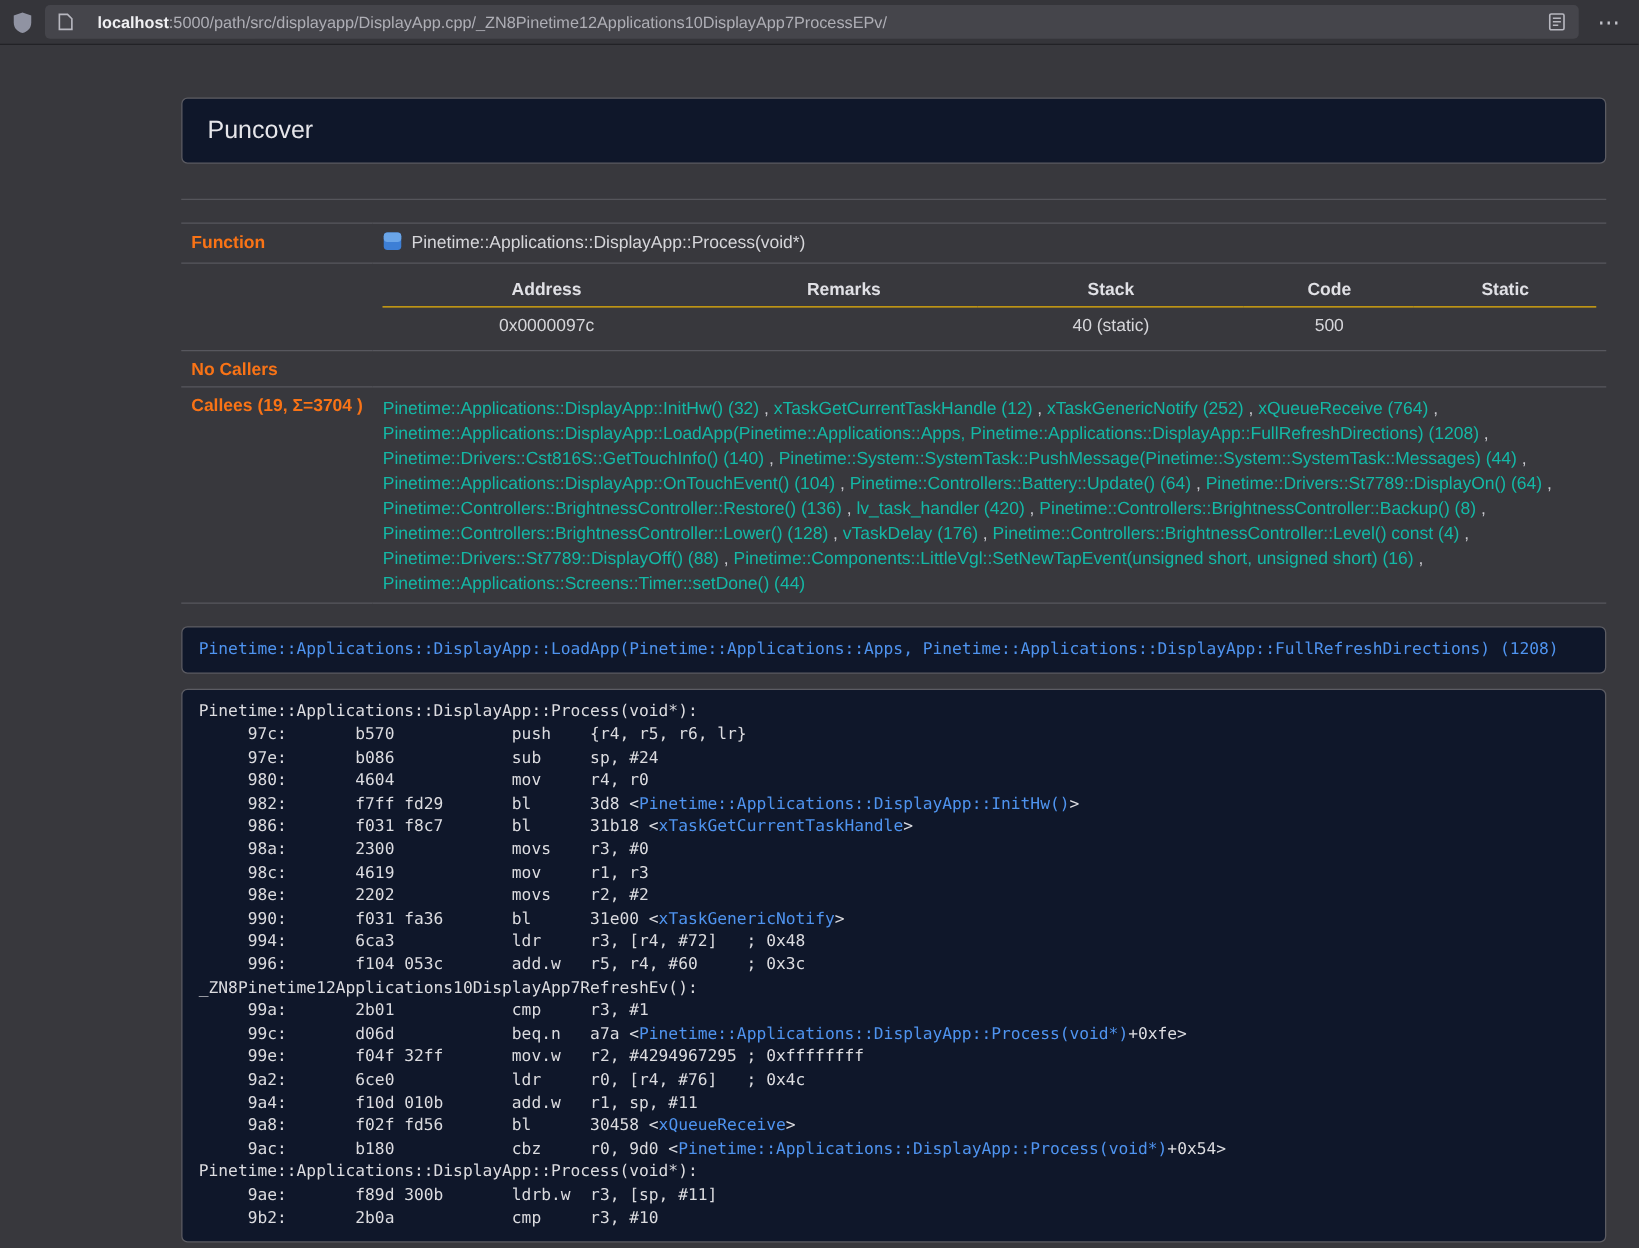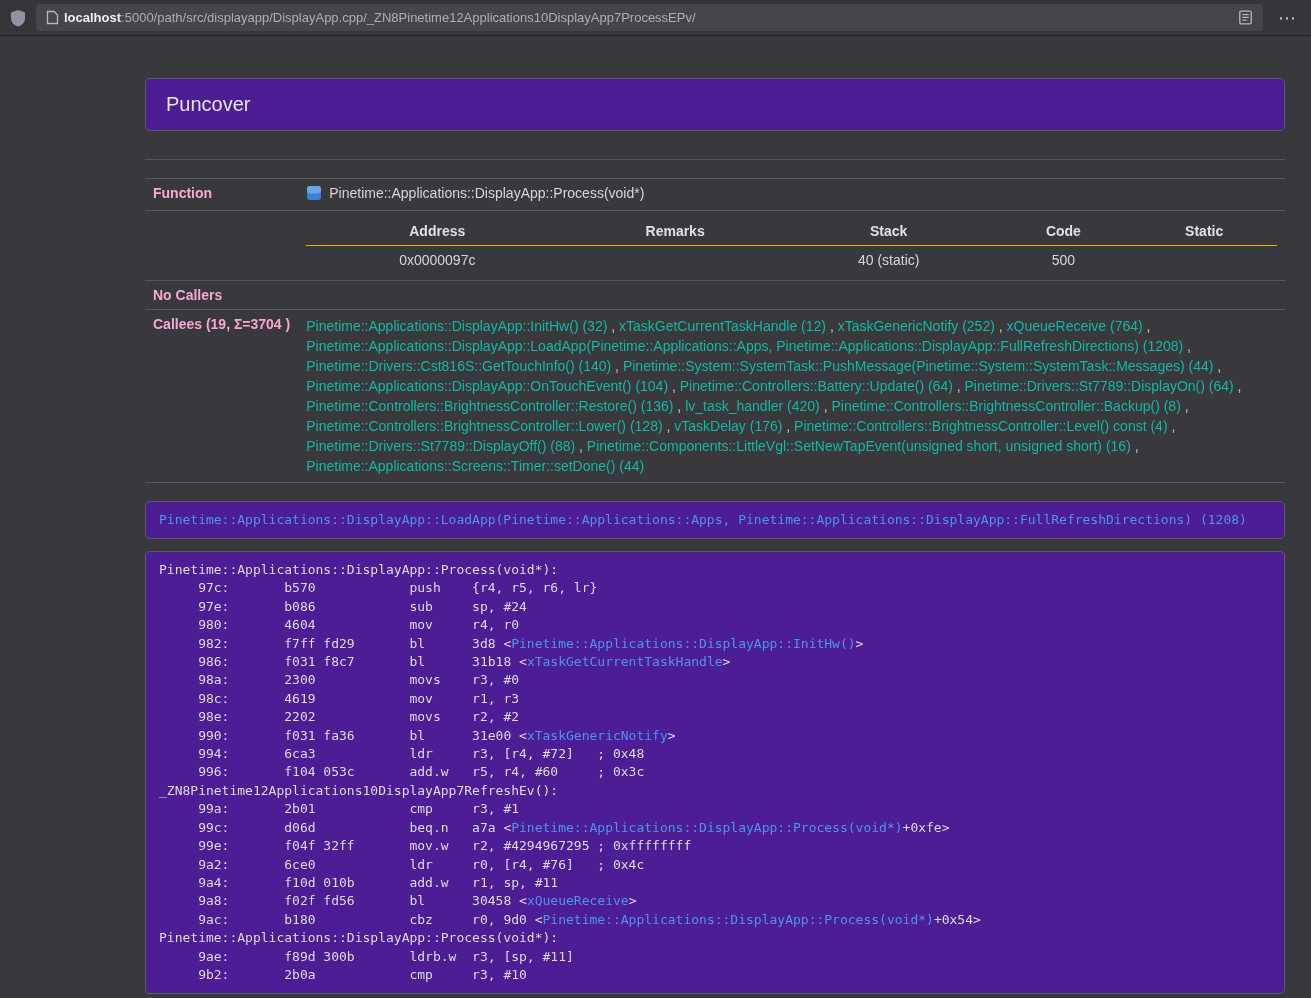--- a/index.html
+++ b/index.html
@@ -10,52 +10,52 @@
   }
   a { text-decoration:none; }
   .lnk { color:#4f94f0; }
   
   .chrome{
     height:36px; background:#35353a; border-bottom:1px solid #222226;
     display:flex; align-items:center; padding:0 10px; gap:10px;
   }
   .urlbar{
     flex:1; height:27px; background:#45454b; border-radius:4px;
-    display:flex; align-items:center; gap:5px; padding:0 10px;
+    display:flex; align-items:center; gap:19px; padding:0 10px;
     color:#c9c9cf; font-size:13px;
   }
   .urlbar .url{ flex:1; white-space:nowrap; overflow:hidden; }
   .urlbar .url b{ color:#f0f0f3; font-weight:bold; }
   .urlbar .url span{ color:#aeaeb5; }
   .chrome-btn{
     width:28px; height:28px; border:none; background:transparent;
     display:flex; align-items:center; justify-content:center;
     color:#c2c2c9; font-size:18px; line-height:1; cursor:pointer;
   }
   .icon{ display:inline-flex; align-items:center; justify-content:center; }
   
   .page{ padding-top:42px; }
   .container{ width:1140px; margin-left:145px; }
   .panel{
-    background:#4c1d95; border:1px solid #5c5c63; border-radius:5px;
+    background:#0f172a; border:1px solid #5c5c63; border-radius:5px;
   }
   .jumbo{ padding:14px 20px; }
   .jumbo h1{ font-size:20px; font-weight:500; color:#e6e6ea; }
   hr{ border:none; border-top:1px solid #55555b; margin:28px 0 18px 0; }
   
   .crumbs{ font-size:15px; color:#a9a9b0; margin-bottom:10px; }
   .crumbs a{ font-weight:bold; color:#4f94f0; }
   .crumbs .sep{ margin:0 5px; color:#a9a9b0; }
   .crumbs .suffix{ color:#b6b6bc; }
   
   table.main{ width:100%; border-collapse:collapse; font-size:14px; color:#d6d6da; border-bottom:1px solid #57575e; }
   table.main > tbody > tr > th, table.main > tbody > tr > td{
     border-top:1px solid #57575e; text-align:left; vertical-align:top; padding:6px 8px;
   }
-  th.side{ width:151px; font-weight:bold; padding-left:20px; white-space:nowrap; color:#f9a8d4; }
+  th.side{ width:151px; font-weight:bold; padding-left:20px; white-space:nowrap; color:#f97316; }
   td.nopad{ padding:0; }
   .fnline{ display:inline-flex; align-items:center; gap:7px; }
   table.inner{ width:100%; border-collapse:collapse; font-size:14px; color:#d6d6da; }
   table.inner th, table.inner td{ text-align:center; padding:6px 8px; }
   table.inner th{ font-weight:bold; color:#e0e0e5; }
   table.inner tr.vals td{ border-top:1px solid #eab308; }
   td.callees{ line-height:20px; color:#c9c9cf; }
   td.callees a{ color:#14b8a6; }
   
   .sym-panel{

